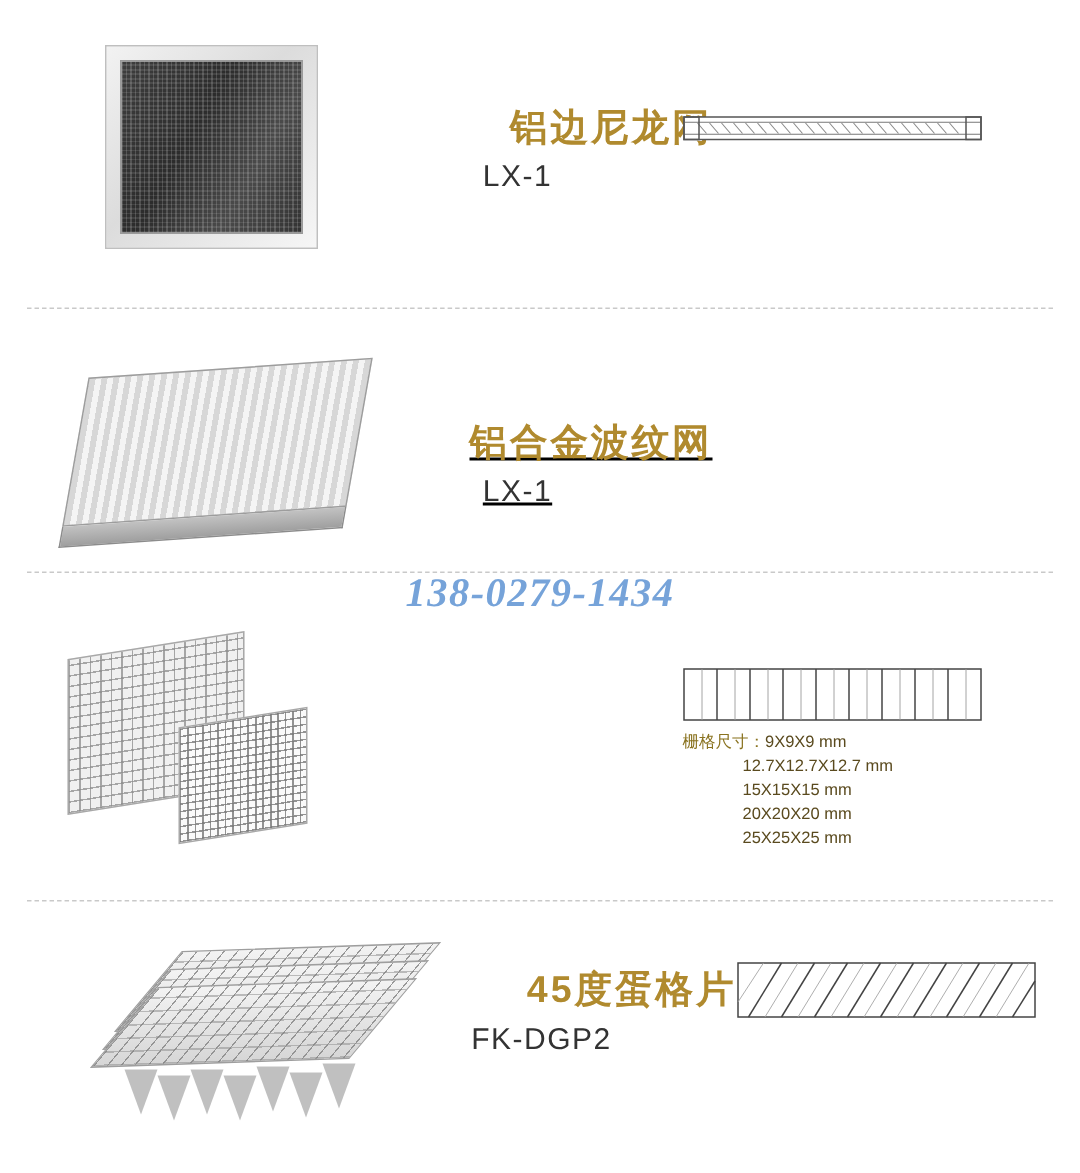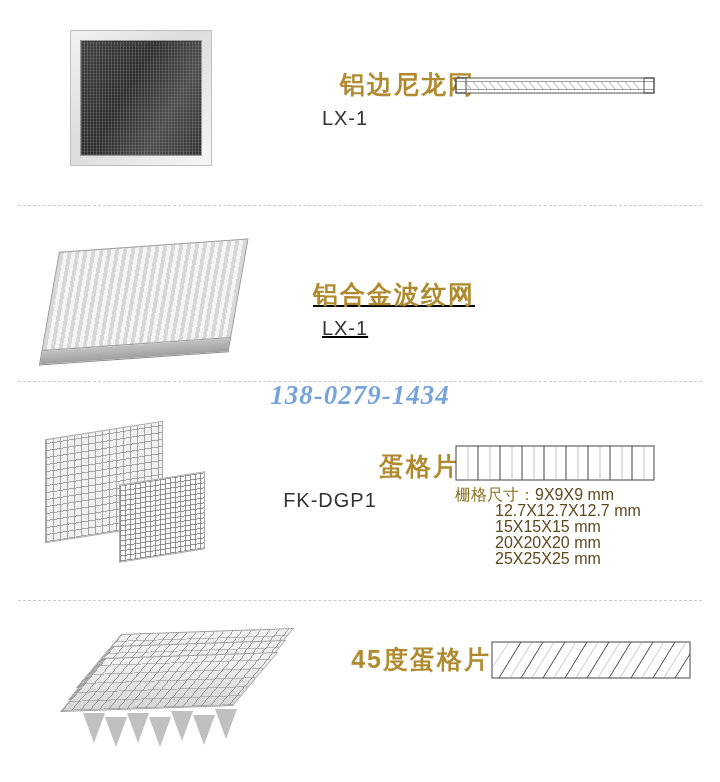--- a/index.html
+++ b/index.html
@@ -165,21 +165,21 @@
     width: 260px;
     text-align: center;
   }
 
   
   .schematic {
     position: absolute;
   }
   .spec {
     position: absolute;
-    font-size: 16px;
+    font-size: 11px;
     color: #5a4a1e;
     line-height: 16px;
     white-space: nowrap;
   }
   .spec .spec-head {
     color: #8a7320;
   }
   .spec-lines div {
     white-space: nowrap;
   }
@@ -270,24 +270,20 @@
   <div class="divider" style="top:381px;"></div>
 
   <div class="phone" style="top:380px;">138-0279-1434</div>
 
   <div class="row" style="top:415px;height:185px;">
     <div class="prod-img" style="left:45px; top:15px; width:175px; height:140px;">
       <div class="mesh-sq mesh-a"></div>
       <div class="mesh-sq mesh-b"></div>
     </div>
 
-    <div class="label-block" style="left:200px; top:35px;">
-      <div class="title-cn">蛋格片</div>
-      <div class="title-code">FK-DGP1</div>
-    </div>
 
     <div class="schematic" style="left:455px; top:30px;">
       <svg width="200" height="38" viewBox="0 0 200 38">
         <rect x="1" y="1" width="198" height="34" fill="#ffffff" stroke="#444" stroke-width="1"></rect>
         <g stroke="#444" stroke-width="1">
           <line x1="23" y1="1" x2="23" y2="35"></line>
           <line x1="45" y1="1" x2="45" y2="35"></line>
           <line x1="67" y1="1" x2="67" y2="35"></line>
           <line x1="89" y1="1" x2="89" y2="35"></line>
           <line x1="111" y1="1" x2="111" y2="35"></line>
@@ -335,20 +331,21 @@
           <div class="tooth" style="left:70px; top:18px;"></div>
           <div class="tooth" style="left:92px; top:12px;"></div>
           <div class="tooth" style="left:114px;top:16px;"></div>
           <div class="tooth" style="left:136px;top:10px;"></div>
         </div>
       </div>
     </div>
 
     <div class="label-block" style="left:195px; top:42px;">
       <div class="title-cn">45度蛋格片</div>
+      <div class="title-code">FK-DGP2</div>
     </div>
 
     <div class="schematic" style="left:455px; top:40px;">
       <svg width="200" height="40" viewBox="0 0 200 40">
         <rect x="1" y="1" width="198" height="36" fill="#ffffff" stroke="#444" stroke-width="1"></rect>
         <g stroke="#444" stroke-width="1">
           <line x1="8" y1="37" x2="30" y2="1"></line>
           <line x1="30" y1="37" x2="52" y2="1"></line>
           <line x1="52" y1="37" x2="74" y2="1"></line>
           <line x1="74" y1="37" x2="96" y2="1"></line>

